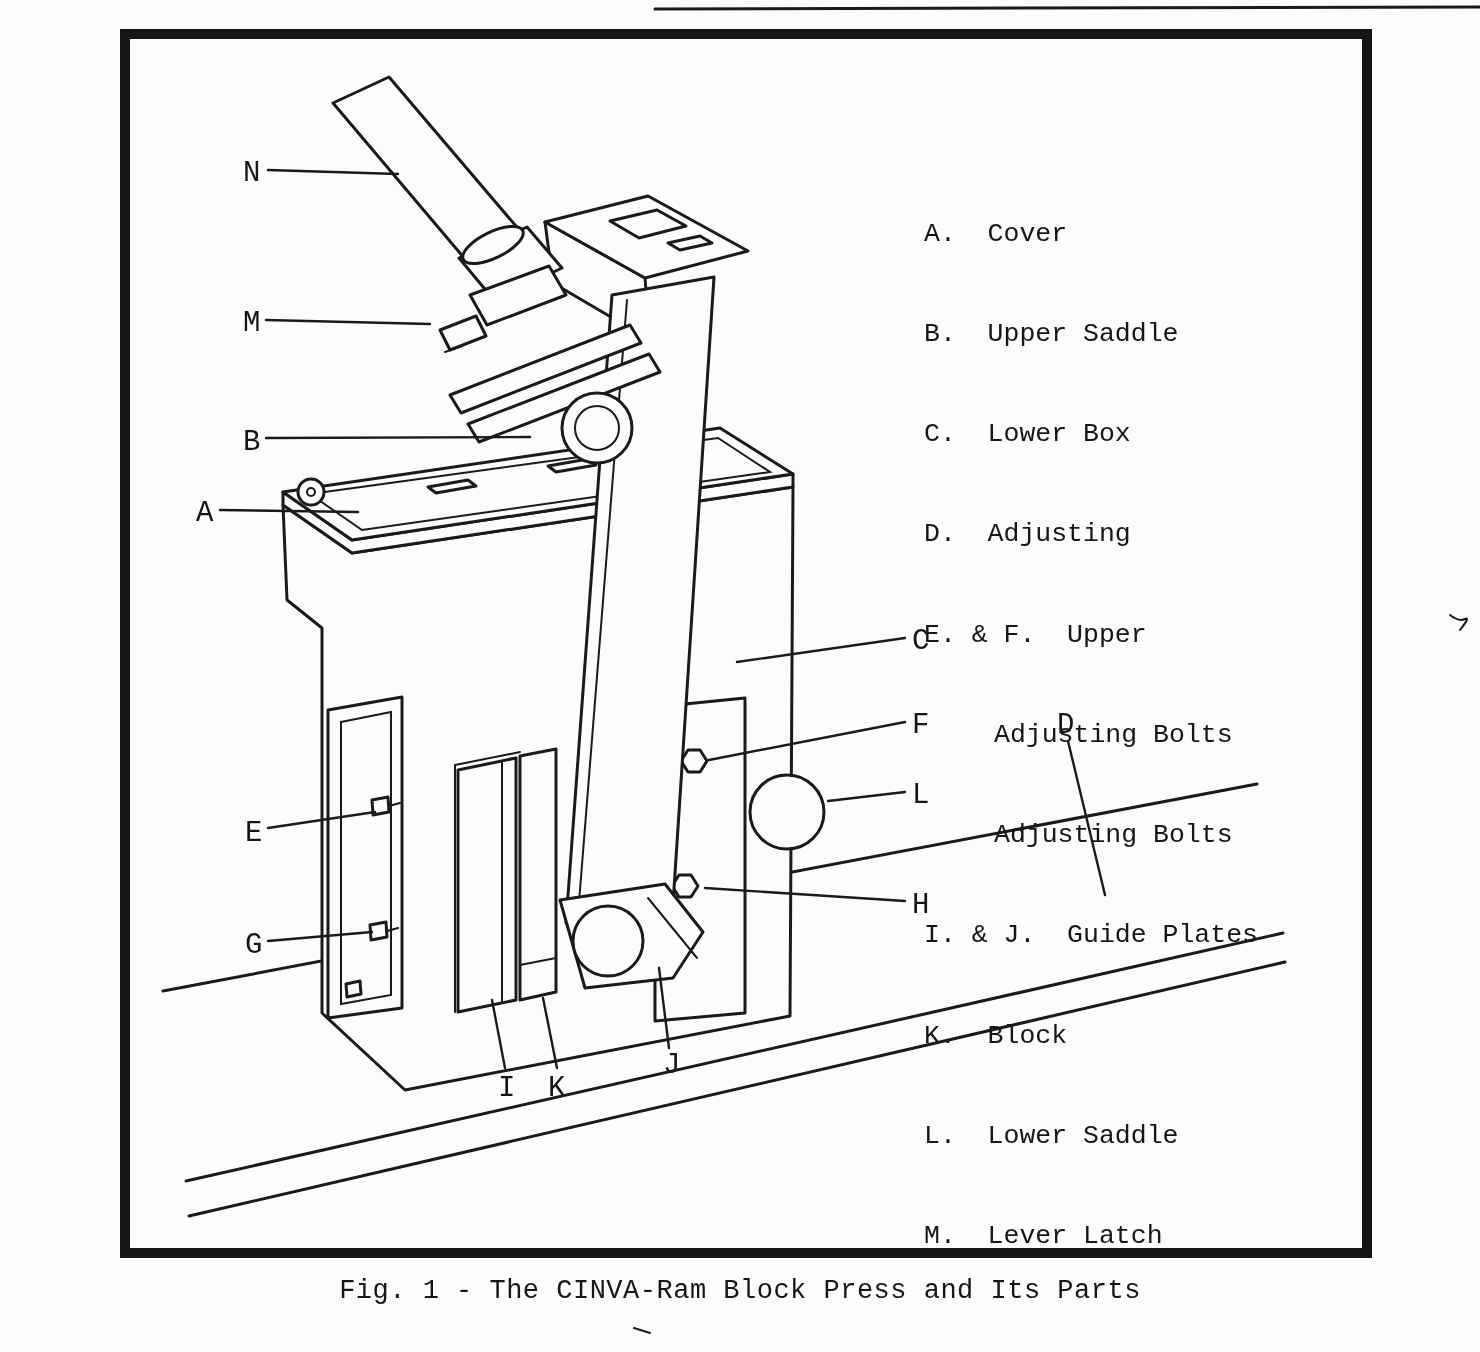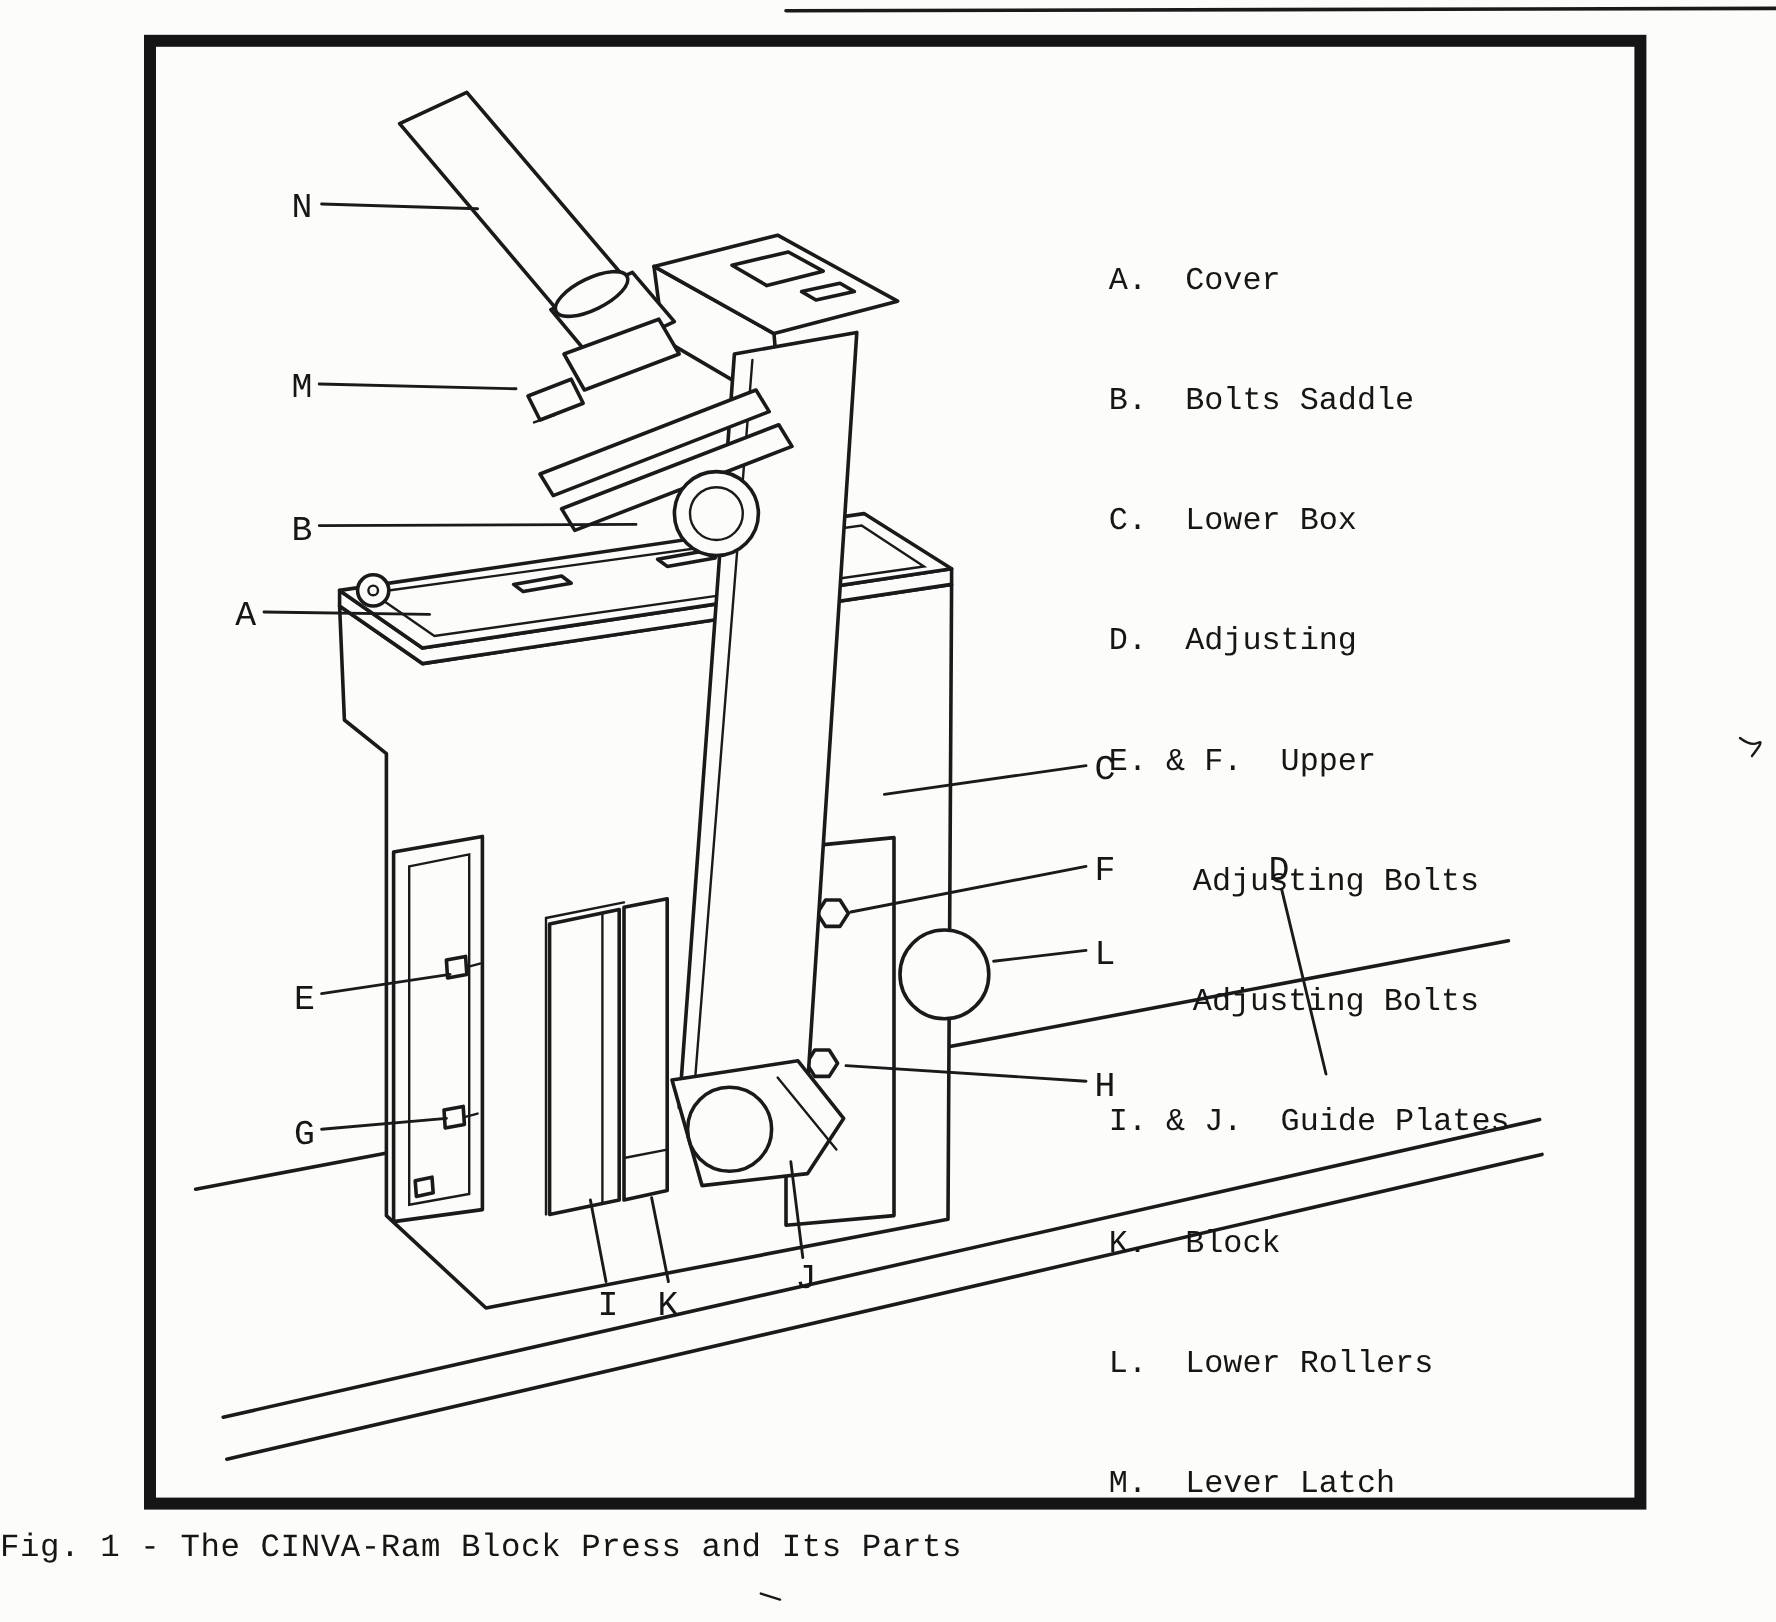--- a/index.html
+++ b/index.html
@@ -20,21 +20,21 @@
   .ln{stroke:#1a1a1a;stroke-width:3;fill:none;stroke-linejoin:round;stroke-linecap:round}
   .shape{stroke:#1a1a1a;stroke-width:3;fill:#fcfcfa;stroke-linejoin:round}
   .thin{stroke:#1a1a1a;stroke-width:2;fill:none;stroke-linecap:round}
   .leader{stroke:#1a1a1a;stroke-width:2.4;fill:none;stroke-linecap:round}
   .legend{
     position:absolute;left:924px;top:151px;
     font-size:26.5px;line-height:33.4px;white-space:pre;
   }
   .legend .indent{padding-left:70px}
   .caption{
-    position:absolute;left:0;top:1276px;width:100%;text-align:left;
+    position:absolute;left:0;top:1276px;width:100%;text-align:center;
     font-size:27px;letter-spacing:.5px;white-space:pre;
   }
 </style>
 </head>
 <body>
 
 <div class="frame"></div>
 
 <svg class="draw" width="1480" height="1352" viewBox="0 0 1480 1352">
 
@@ -156,26 +156,26 @@
     <text x="245" y="841">E</text>
     <text x="245" y="953">G</text>
     <text x="498" y="1096">I</text>
     <text x="548" y="1096">K</text>
     <text x="663" y="1073">J</text>
   </g>
 </svg>
 
 <div class="legend">
   <div>A.  Cover</div>
-  <div>B.  Bolts Saddle</div>
+  <div>B.  Upper Saddle</div>
   <div>C.  Lower Box</div>
   <div>D.  Adjusting</div>
   <div>E. &amp; F.  Upper</div>
   <div class="indent">Adjusting Bolts</div>
   <div class="indent">Adjusting Bolts</div>
   <div>I. &amp; J.  Guide Plates</div>
   <div>K.  Block</div>
-  <div>L.  Lower Rollers</div>
+  <div>L.  Lower Saddle</div>
   <div>M.  Lever Latch</div>
   
 </div>
 
 <div class="caption">Fig. 1 - The CINVA-Ram Block Press and Its Parts</div>
 
 </body></html>

